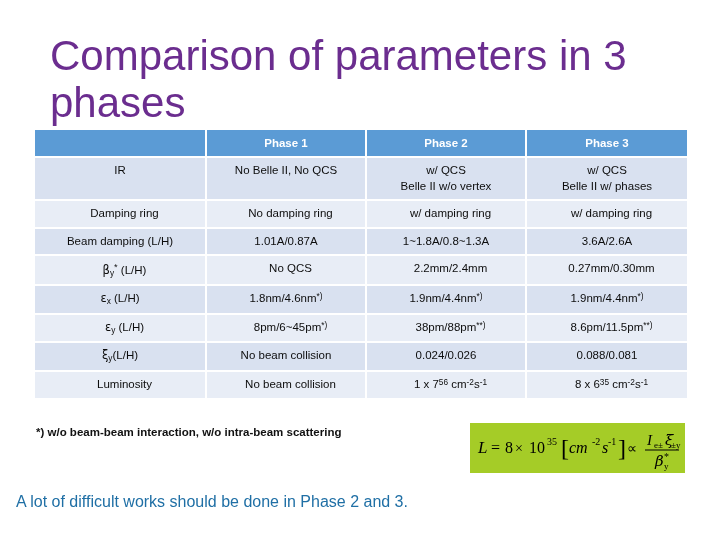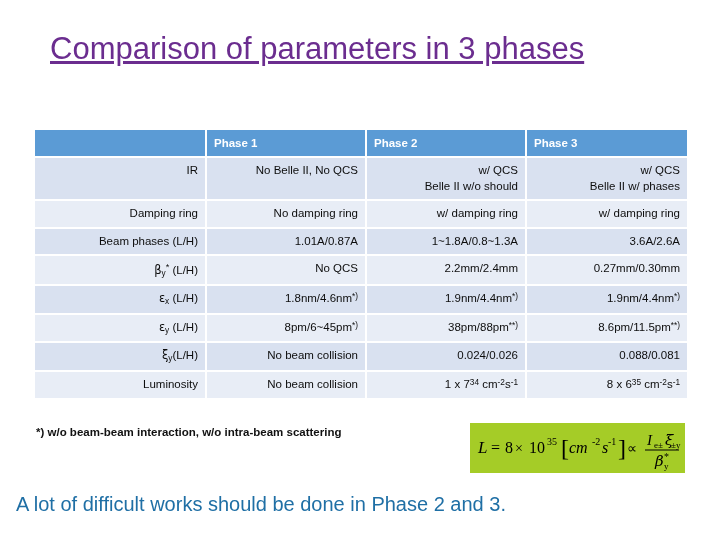--- a/index.html
+++ b/index.html
@@ -15,26 +15,25 @@
     position: relative;
   }
 
   
   #slide-title {
     position: absolute;
     left: 50px;
     top: 32px;
     width: 640px;
     color: #6B2D8F;
-    font-size: 31px;
+    font-size: 42px;
     line-height: 1.12;
     font-weight: 400;
     letter-spacing: 0px;
     font-family: "Liberation Sans", sans-serif;
-    text-decoration: underline;
   }
 
   
   #params-table {
     position: absolute;
     left: 33px;
     top: 128px;
     width: 650px;
     border-collapse: separate;
     border-spacing: 2px 2px;
@@ -44,30 +43,30 @@
   #params-table col.c1 { width: 170px; }
   #params-table col.c2 { width: 158px; }
   #params-table col.c3 { width: 158px; }
   #params-table col.c4 { width: 160px; }
 
   #params-table th {
     background: #5B9BD5;
     color: #ffffff;
     font-size: 11.5px;
     font-weight: bold;
-    text-align: left;
+    text-align: center;
     padding: 5px 7px 5px 7px;
     height: 16px;
     vertical-align: middle;
     border: none;
   }
   #params-table td {
     font-size: 11.5px;
     color: #0d0d0d;
-    text-align: right;
+    text-align: center;
     padding: 5px 7px 5px 7px;
     vertical-align: top;
     border: none;
     line-height: 1.35;
   }
   #params-table tr.odd td  { background: #D9E1F0; }
   #params-table tr.even td { background: #E8EDF6; padding-left: 16px; }
 
   #params-table td.label-cell { font-weight: normal; }
 
@@ -104,21 +103,21 @@
   }
   #formula-box svg { display: block; }
 
   
   #bottom-note {
     position: absolute;
     left: 16px;
     top: 493px;
     width: 700px;
     color: #1F6FA5;
-    font-size: 20px;
+    font-size: 16px;
     font-weight: 400;
     font-family: "Liberation Sans", sans-serif;
     white-space: nowrap;
   }
 </style>
 </head>
 <body>
 
 <div id="slide-title">Comparison of parameters in 3 phases</div>
 
@@ -137,37 +136,37 @@
       <th>Phase 3</th>
     </tr>
   </thead>
   <tbody>
 
     <tr class="odd">
       <td class="label-cell">IR</td>
       <td>No Belle II, No QCS</td>
       <td>
         <span>w/ QCS</span><br>
-        <span>Belle II w/o should</span>
+        <span>Belle II w/o vertex</span>
       </td>
       <td>
         <span>w/ QCS</span><br>
         <span>Belle II w/ phases</span>
       </td>
     </tr>
 
     <tr class="even">
       <td class="label-cell">Damping ring</td>
       <td>No damping ring</td>
       <td>w/ damping ring</td>
       <td>w/ damping ring</td>
     </tr>
 
     <tr class="odd">
-      <td class="label-cell">Beam phases (L/H)</td>
+      <td class="label-cell">Beam damping (L/H)</td>
       <td>1.01A/0.87A</td>
       <td>1~1.8A/0.8~1.3A</td>
       <td>3.6A/2.6A</td>
     </tr>
 
     <tr class="even">
       <td class="label-cell"><span class="gr">β</span><span class="sub">y</span><span class="star">*</span><span> (L/H)</span></td>
       <td>No QCS</td>
       <td>2.2mm/2.4mm</td>
       <td>0.27mm/0.30mm</td>
@@ -190,21 +189,21 @@
     <tr class="odd">
       <td class="label-cell"><span class="gr">ξ</span><span class="sub">y</span><span>(L/H)</span></td>
       <td>No beam collision</td>
       <td>0.024/0.026</td>
       <td>0.088/0.081</td>
     </tr>
 
     <tr class="even">
       <td class="label-cell">Luminosity</td>
       <td>No beam collision</td>
-      <td><span>1 x 7</span><span class="sup">34</span><span> cm</span><span class="sup">-2</span><span>s</span><span class="sup">-1</span></td>
+      <td><span>1 x 7</span><span class="sup">56</span><span> cm</span><span class="sup">-2</span><span>s</span><span class="sup">-1</span></td>
       <td><span>8 x 6</span><span class="sup">35</span><span> cm</span><span class="sup">-2</span><span>s</span><span class="sup">-1</span></td>
     </tr>
 
   </tbody>
 </table>
 
 <div id="footnotes">
   <div>*) w/o beam-beam interaction, w/o intra-beam scattering</div>
 </div>
 

